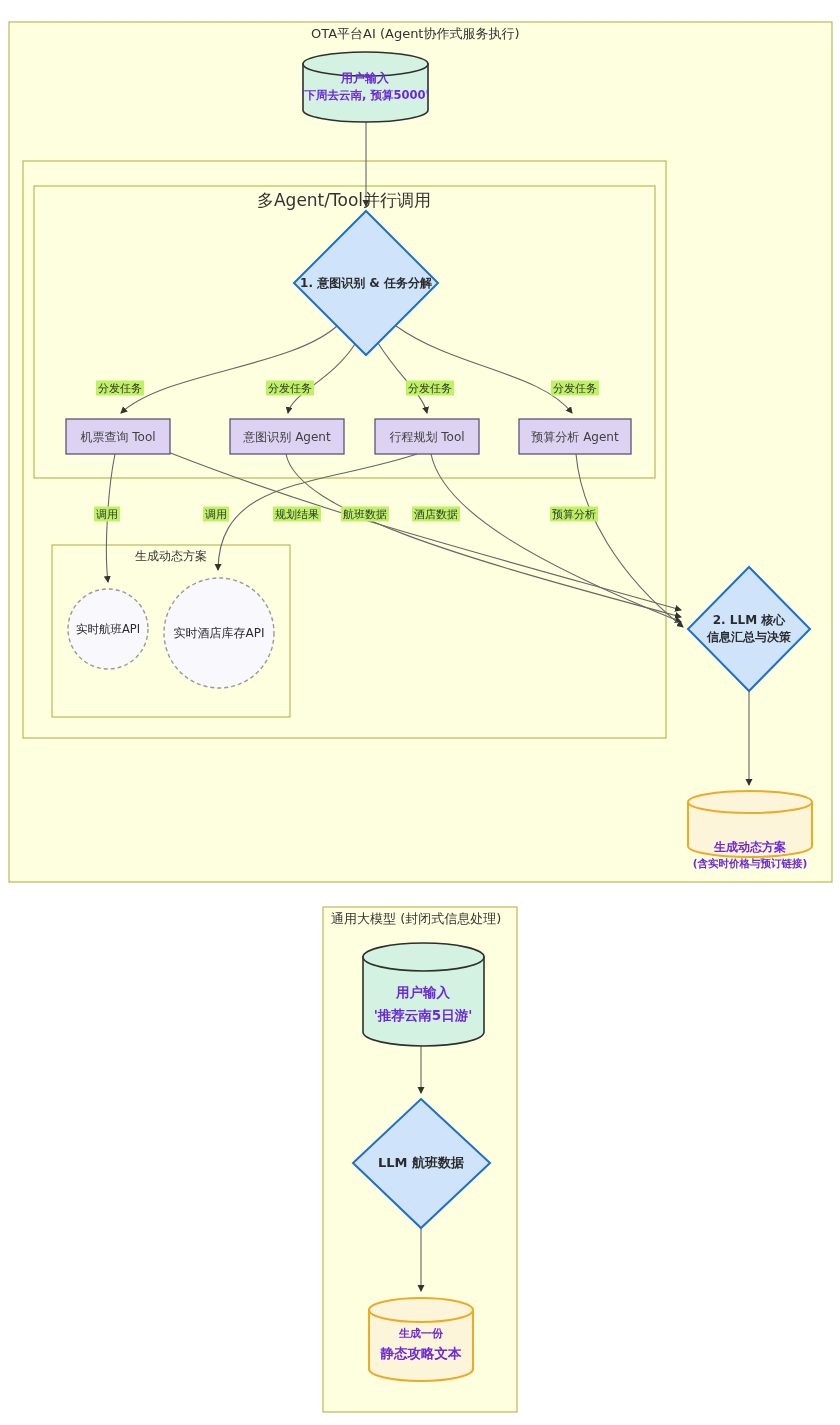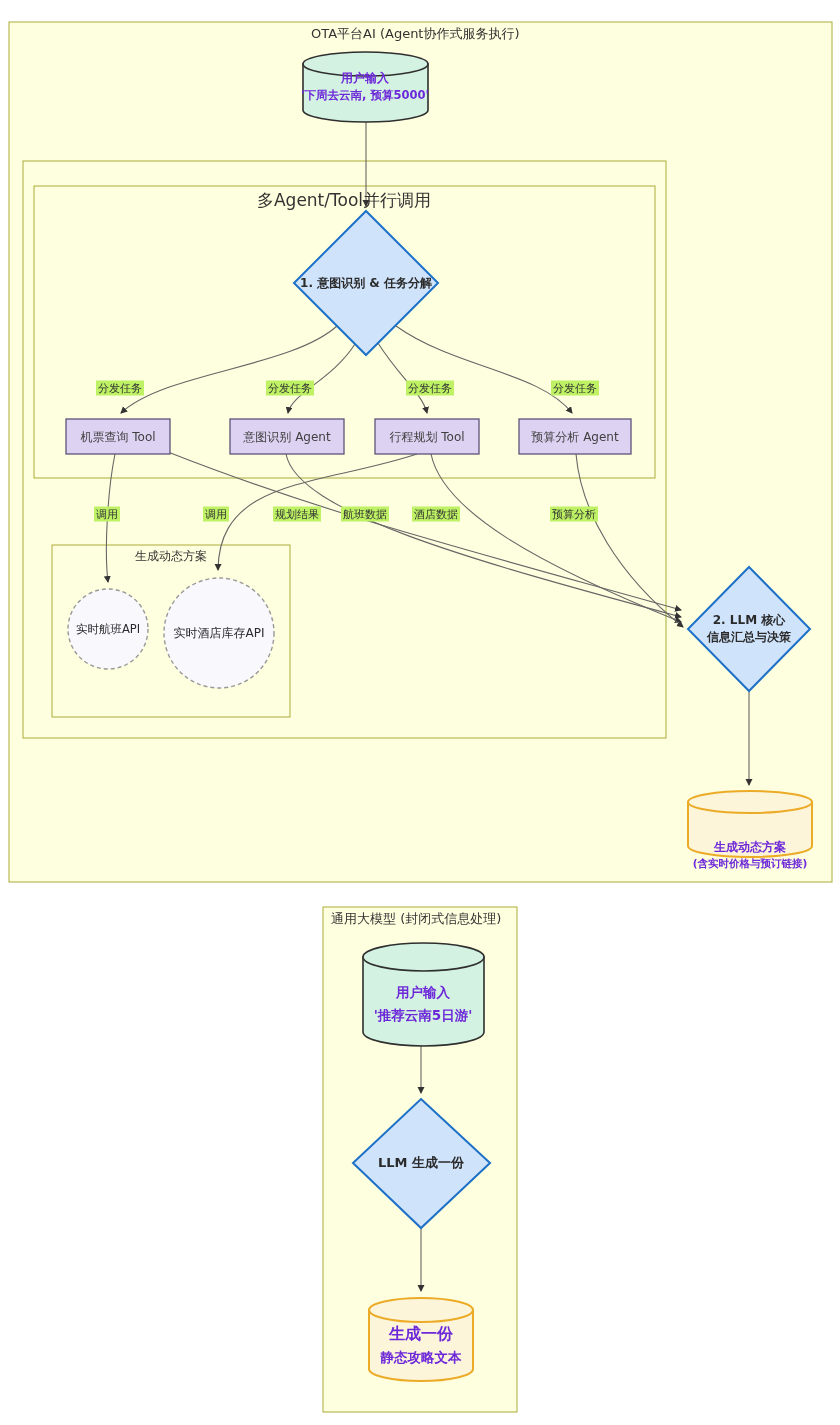--- a/index.html
+++ b/index.html
@@ -136,20 +136,20 @@
     <div class="node-bold" style="font-size:10.5px;">(含实时价格与预订链接)</div>
   </div>
 
   <div class="sg-title" style="left:424px;top:910px;width:186px;">通用大模型 (封闭式信息处理)</div>
 
   <div class="t stack" style="left:423px;top:1004px;line-height:1.7;">
     <div class="node-bold" style="font-size:13.5px;">用户输入</div>
     <div class="node-bold" style="font-size:13.5px;">'推荐云南5日游'</div>
   </div>
 
-  <div class="t dia-label" style="left:421px;top:1163px;font-size:13px;">LLM 生成一份</div>
+  <div class="t dia-label" style="left:421px;top:1163px;font-size:13px;">LLM 航班数据</div>
 
   <div class="t stack" style="left:421px;top:1345px;line-height:1.6;">
-    <div class="node-bold" style="font-size:16px;">生成一份</div>
+    <div class="node-bold" style="font-size:11px;">生成一份</div>
     <div class="node-bold" style="font-size:13.5px;">静态攻略文本</div>
   </div>
 
 </div>
 
 </body></html>

